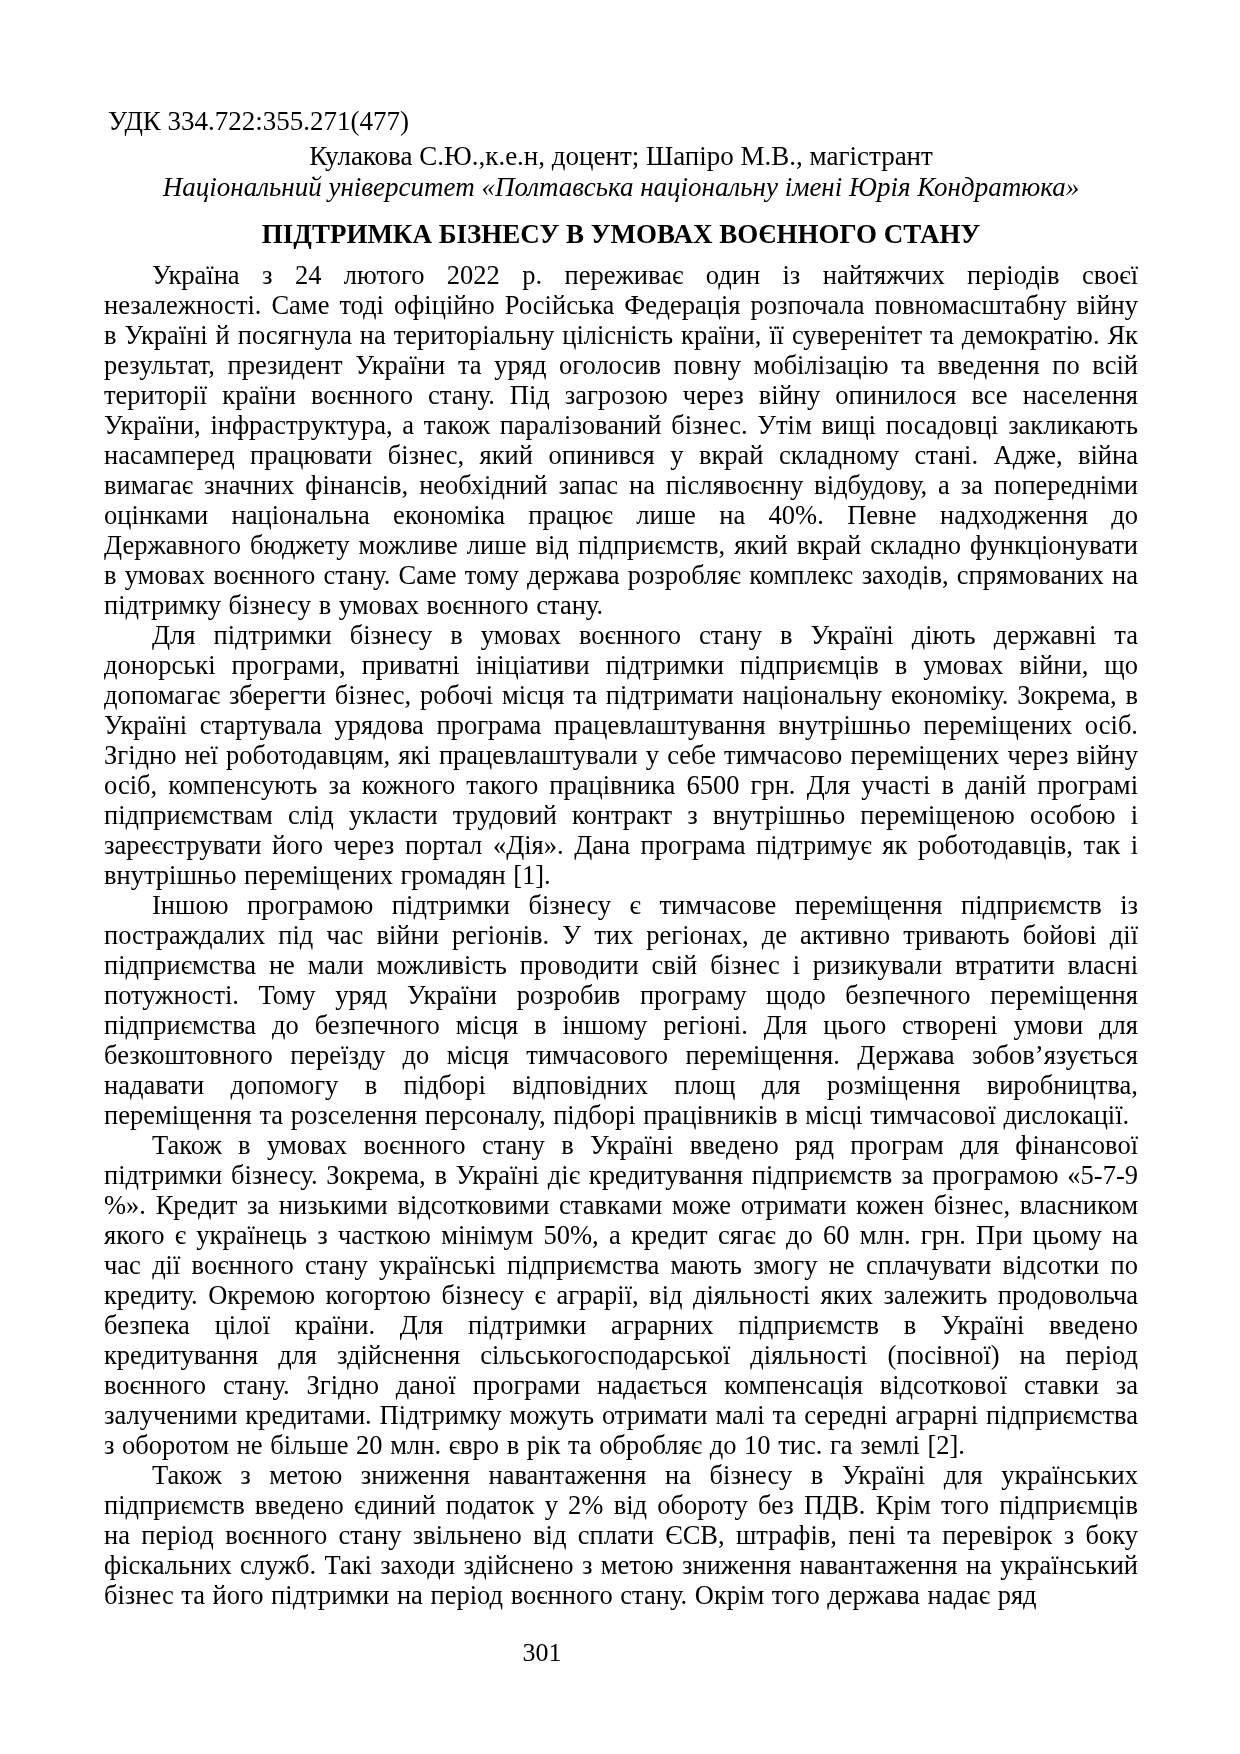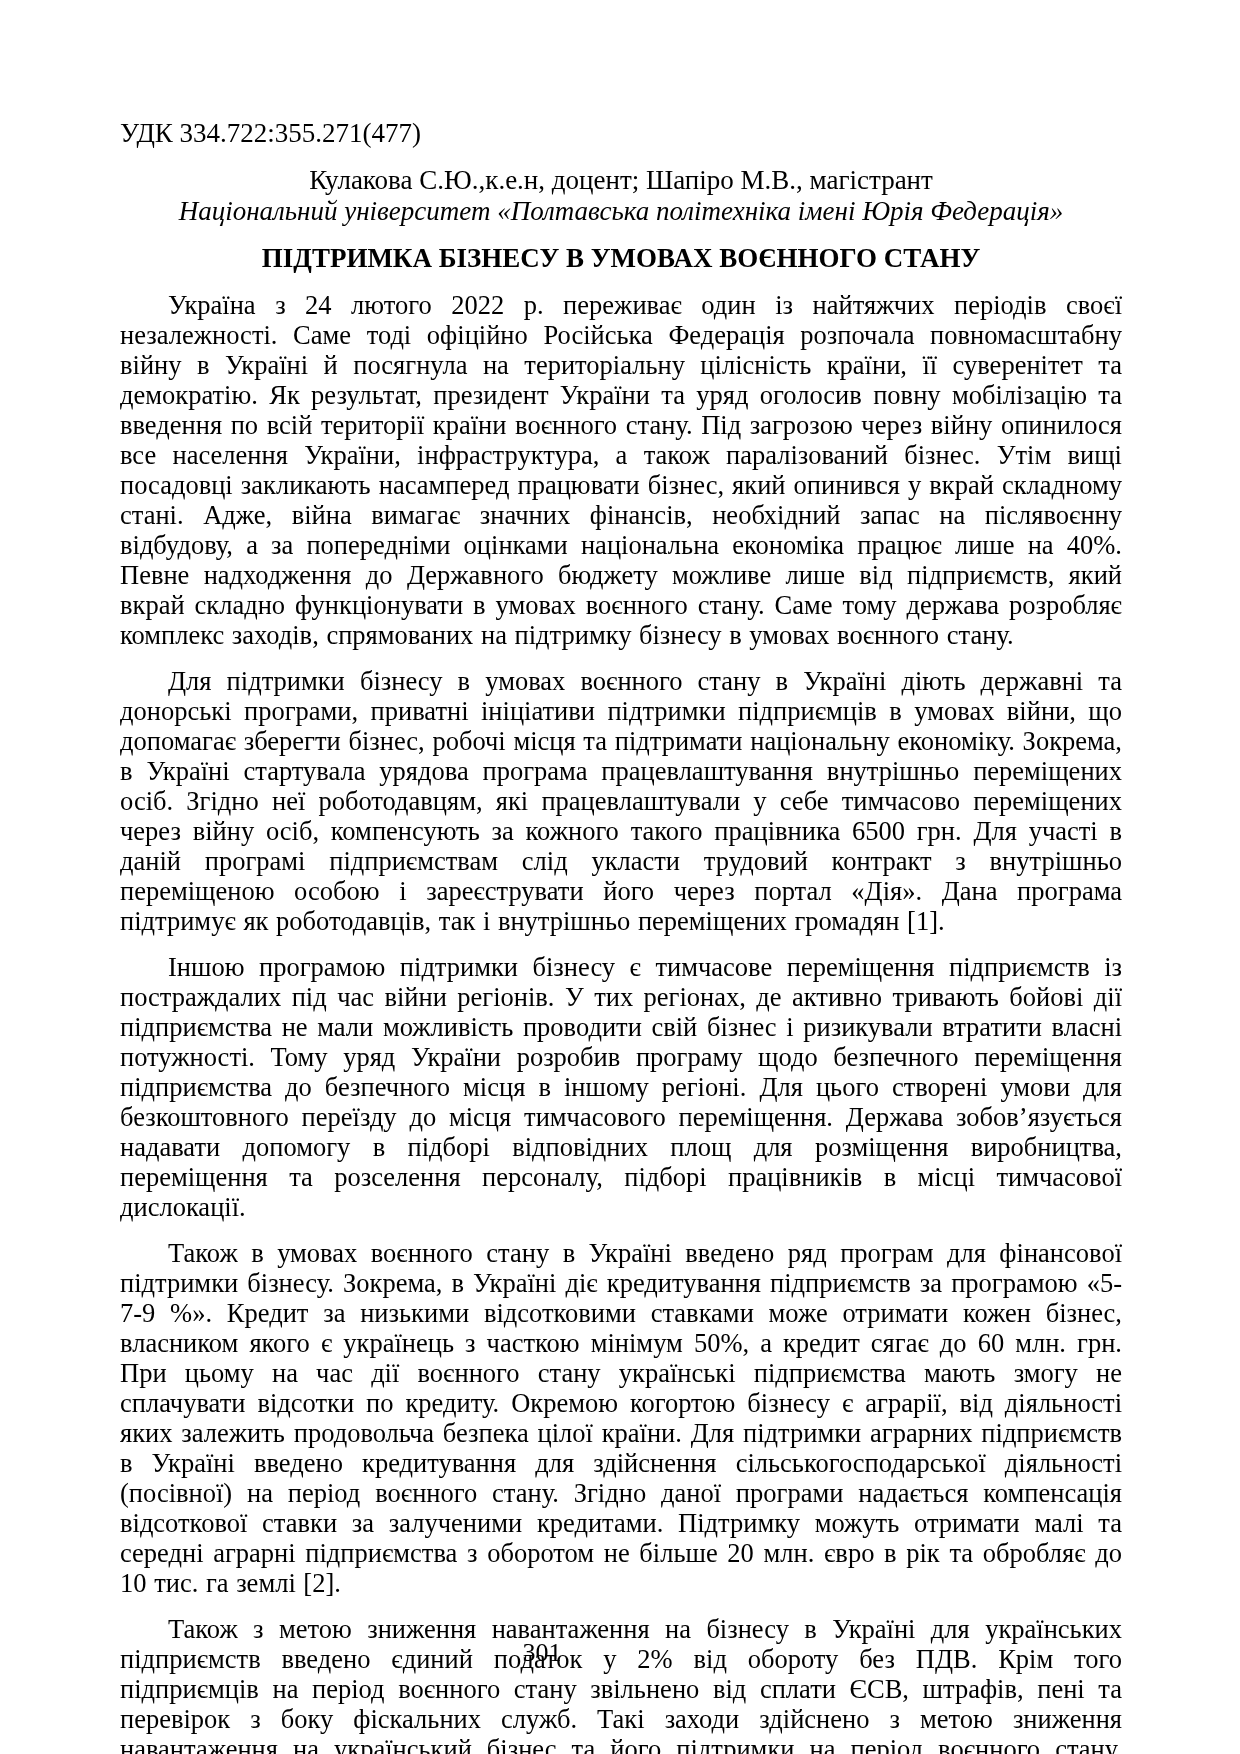--- a/index.html
+++ b/index.html
@@ -20,21 +20,21 @@
   .content {
     position: absolute;
     left: 104px;
     top: 102px;
     width: 1034px;
   }
   .udc-line {
     font-size: 27px;
     line-height: 31px;
     text-align: left;
-    margin: 16px;
+    margin: 4px;
   }
   .authors-line {
     font-size: 27px;
     line-height: 31px;
     text-align: center;
     margin: 0;
   }
   .affiliation-line,
   .location-line {
     font-size: 27px;
@@ -48,21 +48,21 @@
     line-height: 31px;
     text-align: center;
     font-weight: bold;
     margin: 16px 0 10px 0;
   }
   .body-text p {
     font-size: 26.5px;
     line-height: 30px;
     text-align: justify;
     text-indent: 48px;
-    margin: 16px;
+    margin: 0;
     word-spacing: 1px;
   }
   .page-number {
     position: absolute;
     left: 0;
     top: 1638px;
     width: 1084px;
     text-align: center;
     font-size: 26px;
     line-height: 30px;
@@ -71,21 +71,21 @@
 </head>
 <body>
 
 <div class="page">
   <div class="content">
 
     <p class="udc-line">УДК 334.722:355.271(477)</p>
 
     <p class="authors-line">Кулакова С.Ю.,к.е.н, доцент; Шапіро М.В., магістрант</p>
 
-    <p class="affiliation-line">Національний університет «Полтавська політехніка імені Юрія Федерація»</p>
+    <p class="affiliation-line">Національний університет «Полтавська національну імені Юрія Кондратюка»</p>
 
 
     <h1 class="article-title">ПІДТРИМКА БІЗНЕСУ В УМОВАХ ВОЄННОГО СТАНУ</h1>
 
     <div class="body-text">
       <p>Україна з 24 лютого 2022 р. переживає один із найтяжчих періодів своєї незалежності. Саме тоді офіційно Російська Федерація розпочала повномасштабну війну в Україні й посягнула на територіальну цілісність країни, її суверенітет та демократію. Як результат, президент України та уряд оголосив повну мобілізацію та введення по всій території країни воєнного стану. Під загрозою через війну опинилося все населення України, інфраструктура, а також паралізований бізнес. Утім вищі посадовці закликають насамперед працювати бізнес, який опинився у вкрай складному стані. Адже, війна вимагає значних фінансів, необхідний запас на післявоєнну відбудову, а за попередніми оцінками національна економіка працює лише на 40%. Певне надходження до Державного бюджету можливе лише від підприємств, який вкрай складно функціонувати в умовах воєнного стану. Саме тому держава розробляє комплекс заходів, спрямованих на підтримку бізнесу в умовах воєнного стану.</p>
       <p>Для підтримки бізнесу в умовах воєнного стану в Україні діють державні та донорські програми, приватні ініціативи підтримки підприємців в умовах війни, що допомагає зберегти бізнес, робочі місця та підтримати національну економіку. Зокрема, в Україні стартувала урядова програма працевлаштування внутрішньо переміщених осіб. Згідно неї роботодавцям, які працевлаштували у себе тимчасово переміщених через війну осіб, компенсують за кожного такого працівника 6500 грн. Для участі в даній програмі підприємствам слід укласти трудовий контракт з внутрішньо переміщеною особою і зареєструвати його через портал «Дія». Дана програма підтримує як роботодавців, так і внутрішньо переміщених громадян [1].</p>
       <p>Іншою програмою підтримки бізнесу є тимчасове переміщення підприємств із постраждалих під час війни регіонів. У тих регіонах, де активно тривають бойові дії підприємства не мали можливість проводити свій бізнес і ризикували втратити власні потужності. Тому уряд України розробив програму щодо безпечного переміщення підприємства до безпечного місця в іншому регіоні. Для цього створені умови для безкоштовного переїзду до місця тимчасового переміщення. Держава зобов’язується надавати допомогу в підборі відповідних площ для розміщення виробництва, переміщення та розселення персоналу, підборі працівників в місці тимчасової дислокації.</p>
       <p>Також в умовах воєнного стану в Україні введено ряд програм для фінансової підтримки бізнесу. Зокрема, в Україні діє кредитування підприємств за програмою «5-7-9 %». Кредит за низькими відсотковими ставками може отримати кожен бізнес, власником якого є українець з часткою мінімум 50%, а кредит сягає до 60 млн. грн. При цьому на час дії воєнного стану українські підприємства мають змогу не сплачувати відсотки по кредиту. Окремою когортою бізнесу є аграрії, від діяльності яких залежить продовольча безпека цілої країни. Для підтримки аграрних підприємств в Україні введено кредитування для здійснення сільськогосподарської діяльності (посівної) на період воєнного стану. Згідно даної програми надається компенсація відсоткової ставки за залученими кредитами. Підтримку можуть отримати малі та середні аграрні підприємства з оборотом не більше 20 млн. євро в рік та обробляє до 10 тис. га землі [2].</p>
       <p>Також з метою зниження навантаження на бізнесу в Україні для українських підприємств введено єдиний податок у 2% від обороту без ПДВ. Крім того підприємців на період воєнного стану звільнено від сплати ЄСВ, штрафів, пені та перевірок з боку фіскальних служб. Такі заходи здійснено з метою зниження навантаження на український бізнес та його підтримки на період воєнного стану. Окрім того держава надає ряд</p>

